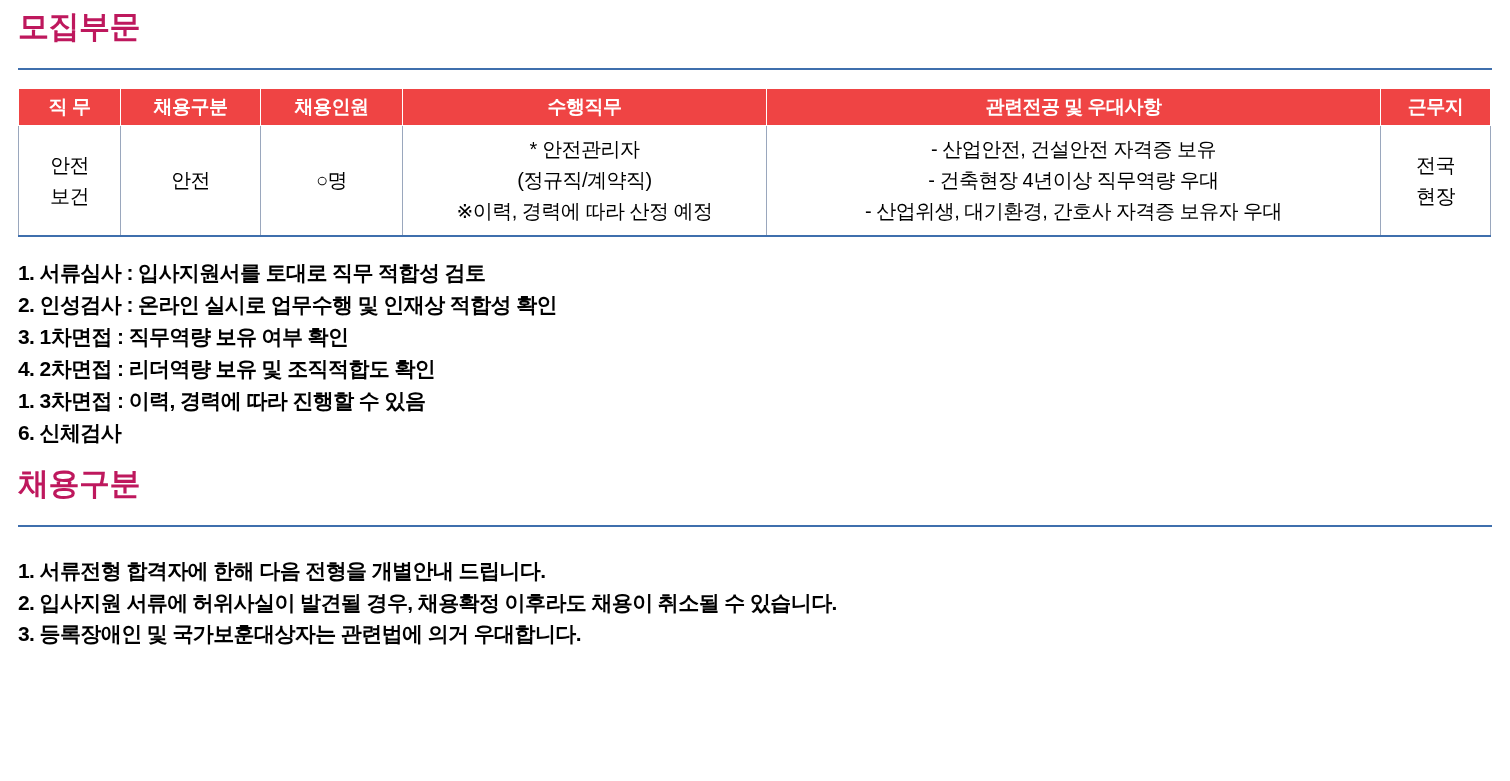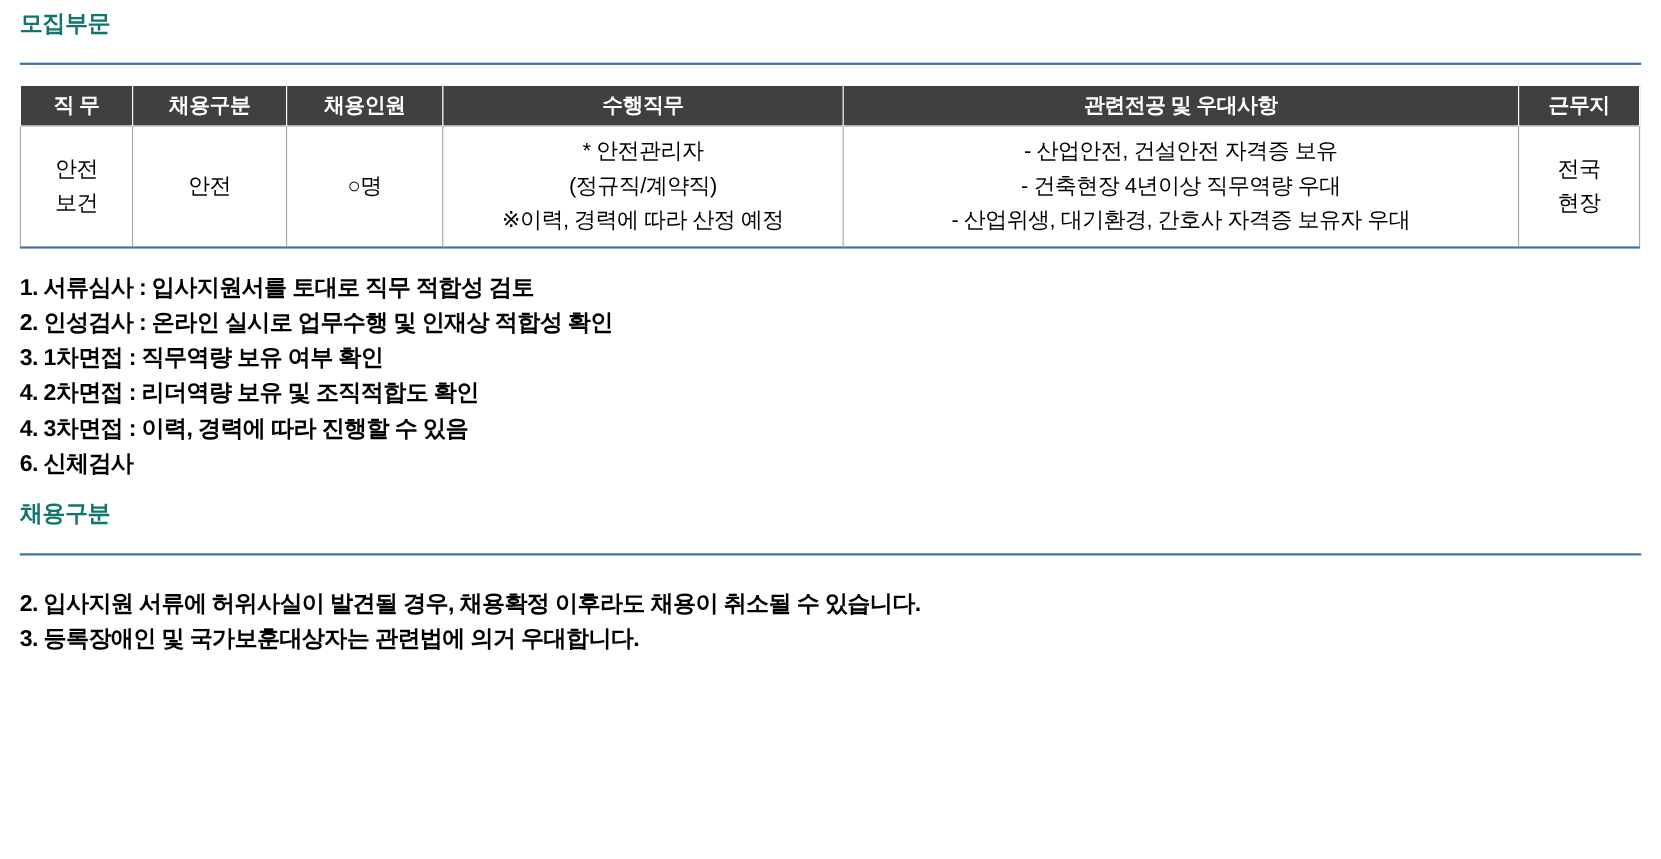--- a/index.html
+++ b/index.html
@@ -17,24 +17,24 @@
   .page {
     position: relative;
     width: 1510px;
     height: 781px;
     box-sizing: border-box;
     padding: 0 18px;
   }
 
   
   .section-heading {
-    font-size: 21px;
+    font-size: 31px;
     font-weight: bold;
     letter-spacing: -0.5px;
-    color: #0f766e;
+    color: #be185d;
     margin: 0;
     padding: 0;
     line-height: 1.1;
   }
   .heading-rule {
     border: 0;
     border-top: 2px solid #3f6fad;
     margin: 0;
     height: 0;
   }
@@ -43,21 +43,21 @@
   }
 
   
   table.recruit {
     border-collapse: collapse;
     width: 1472px;
     table-layout: fixed;
     margin: 0;
   }
   table.recruit th {
-    background: #404040;
+    background: #ef4444;
     color: #ffffff;
     font-size: 19px;
     font-weight: bold;
     text-align: center;
     padding: 5px 4px;
     border: 1px solid #ffffff;
     letter-spacing: -0.5px;
     height: 26px;
   }
   table.recruit td {
@@ -171,31 +171,32 @@
   </table>
 
 
   <div class="sp-20"></div>
 
   <ol class="plain-list">
     <li>1. 서류심사 : 입사지원서를 토대로 직무 적합성 검토</li>
     <li>2. 인성검사 : 온라인 실시로 업무수행 및 인재상 적합성 확인</li>
     <li>3. 1차면접 : 직무역량 보유 여부 확인</li>
     <li>4. 2차면접 : 리더역량 보유 및 조직적합도 확인</li>
-    <li>4. 3차면접 : 이력, 경력에 따라 진행할 수 있음</li>
+    <li>1. 3차면접 : 이력, 경력에 따라 진행할 수 있음</li>
     <li>6. 신체검사</li>
   </ol>
 
   <div class="heading-block">
     <div class="sp-18"></div>
     <h2 class="section-heading">채용구분</h2>
     <div class="sp-24"></div>
     <hr class="heading-rule">
   </div>
 
   <div class="sp-28"></div>
 
   <ol class="plain-list">
+    <li>1. 서류전형 합격자에 한해 다음 전형을 개별안내 드립니다.</li>
     <li>2. 입사지원 서류에 허위사실이 발견될 경우, 채용확정 이후라도 채용이 취소될 수 있습니다.</li>
     <li>3. 등록장애인 및 국가보훈대상자는 관련법에 의거 우대합니다.</li>
   </ol>
 
 </div>
 
 </body></html>

